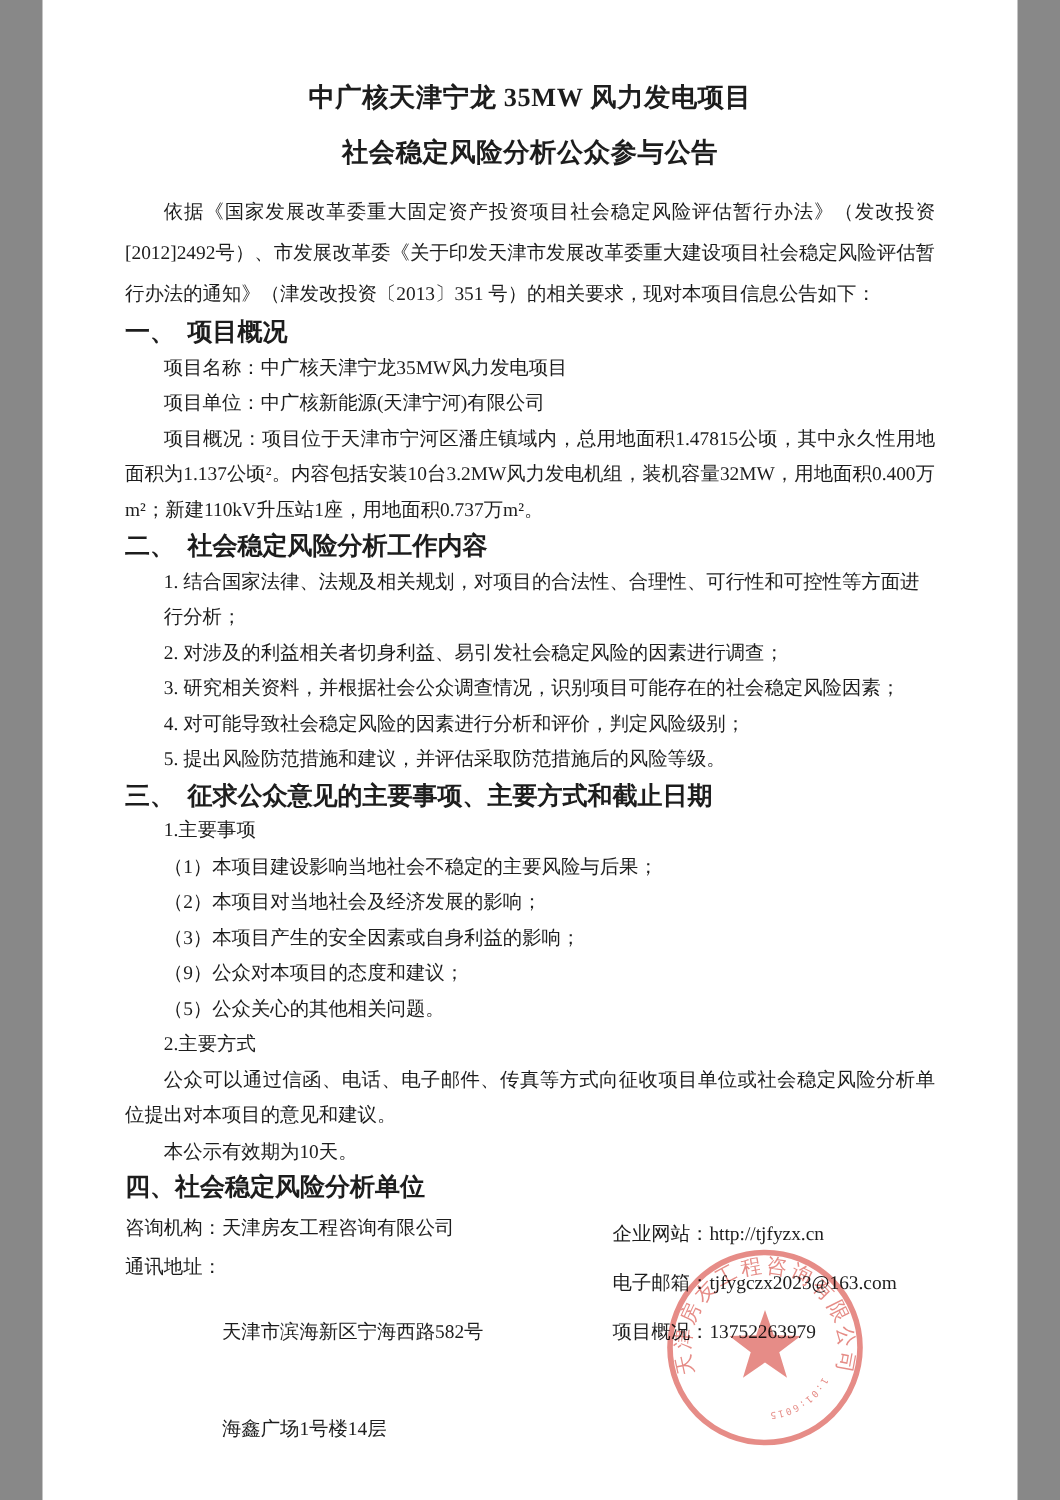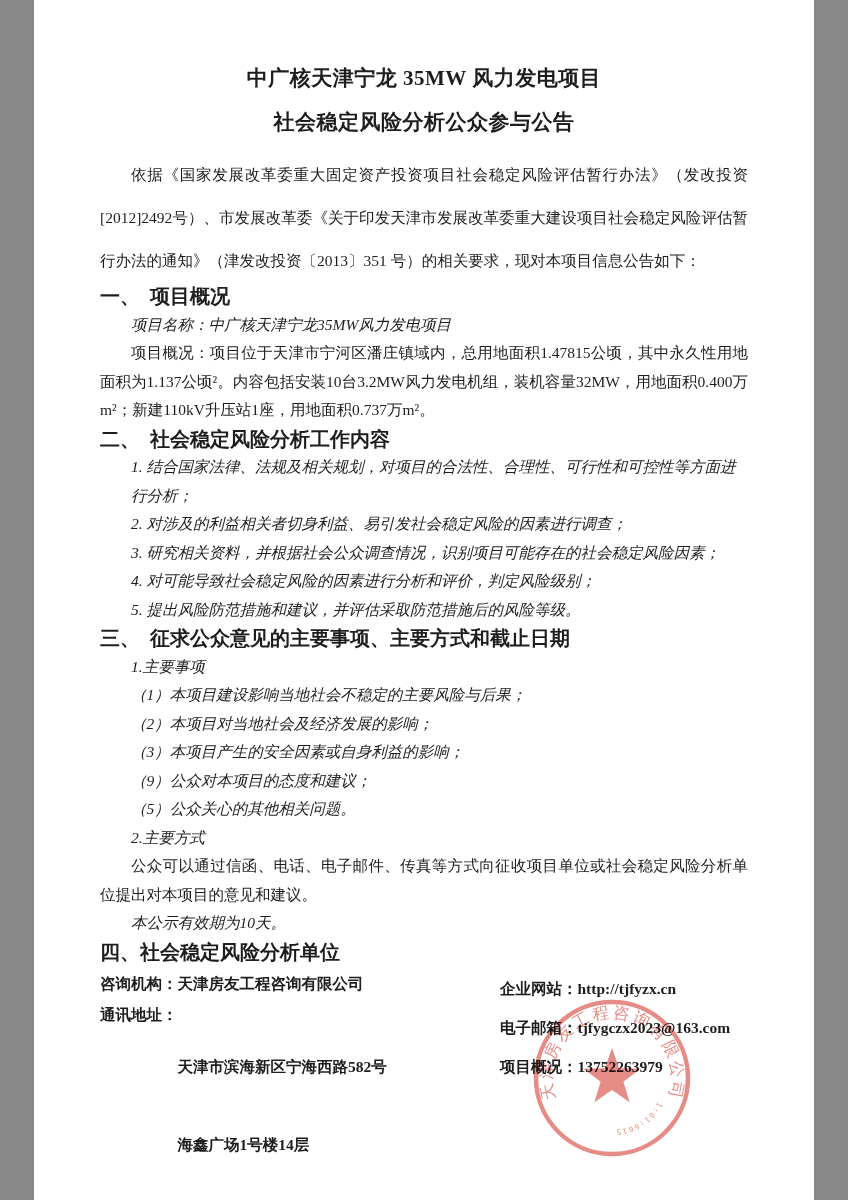--- a/index.html
+++ b/index.html
@@ -13,29 +13,29 @@
     box-sizing:border-box;
     padding:56px 66px 0 66px;
     overflow:hidden;
   }
   .title{
     font-size:21px;font-weight:bold;text-align:center;
     line-height:44px;white-space:pre-wrap;letter-spacing:.5px;
   }
   .title-block{margin-bottom:9px;}
   p,.line{margin:0;font-size:15.5px;white-space:pre-wrap;}
-  .p-intro{line-height:43px;text-indent:2em;text-align:justify;}
+  .p-intro{line-height:33px;text-indent:2em;text-align:justify;}
   .h-sec{font-weight:bold;line-height:28.5px;font-size:20px;white-space:pre-wrap;}
-  .line{line-height:28.5px;padding-left:2em;font-style:italic;}
+  .line{line-height:28.5px;padding-left:2em;}
   .p-flow{line-height:28.5px;text-indent:2em;text-align:justify;}
   .contact{position:relative;margin-top:5px;min-height:120px;}
-  .c-row{display:flex;font-size:15.5px;line-height:26px;margin-top:5px;white-space:pre-wrap;font-weight:bold;}
+  .c-row{display:flex;font-size:15.5px;line-height:26px;margin-top:5px;white-space:pre-wrap;}
   .c-row .c-label{flex:0 0 auto;}
   .c-val2{white-space:pre-wrap;}
-  .c-right{position:absolute;left:390px;top:5px;margin-left:10px;}
+  .c-right{position:absolute;left:390px;top:5px;}
   .c-right .c-row{margin-top:0;}
   .c-right .c-row + .c-row{margin-top:13px;align-items:center;}
   .seal{
     position:absolute;left:478px;top:978px;width:200px;height:200px;
     opacity:.62;mix-blend-mode:multiply;pointer-events:none;
   }
 </style>
 </head>
 <body>
 
@@ -43,20 +43,21 @@
 
   <div class="title-block">
     <div class="title">中广核天津宁龙 35MW 风力发电项目</div>
     <div class="title">社会稳定风险分析公众参与公告</div>
   </div>
 
   <p class="p-intro">依据《国家发展改革委重大固定资产投资项目社会稳定风险评估暂行办法》（发改投资[2012]2492号）、市发展改革委《关于印发天津市发展改革委重大建设项目社会稳定风险评估暂行办法的通知》（津发改投资〔2013〕351 号）的相关要求，现对本项目信息公告如下：</p>
 
   <div class="h-sec">一、  项目概况</div>
   <div class="line">项目名称：中广核天津宁龙35MW风力发电项目</div>
+  <div class="line">项目单位：中广核新能源(天津宁河)有限公司</div>
   <p class="p-flow">项目概况：项目位于天津市宁河区潘庄镇域内，总用地面积1.47815公顷，其中永久性用地面积为1.137公顷²。内容包括安装10台3.2MW风力发电机组，装机容量32MW，用地面积0.400万m²；新建110kV升压站1座，用地面积0.737万m²。</p>
 
   <div class="h-sec">二、  社会稳定风险分析工作内容</div>
   <div class="line">1. 结合国家法律、法规及相关规划，对项目的合法性、合理性、可行性和可控性等方面进行分析；</div>
   <div class="line">2. 对涉及的利益相关者切身利益、易引发社会稳定风险的因素进行调查；</div>
   <div class="line">3. 研究相关资料，并根据社会公众调查情况，识别项目可能存在的社会稳定风险因素；</div>
   <div class="line">4. 对可能导致社会稳定风险的因素进行分析和评价，判定风险级别；</div>
   <div class="line">5. 提出风险防范措施和建议，并评估采取防范措施后的风险等级。</div>
 
   <div class="h-sec">三、  征求公众意见的主要事项、主要方式和截止日期</div>

